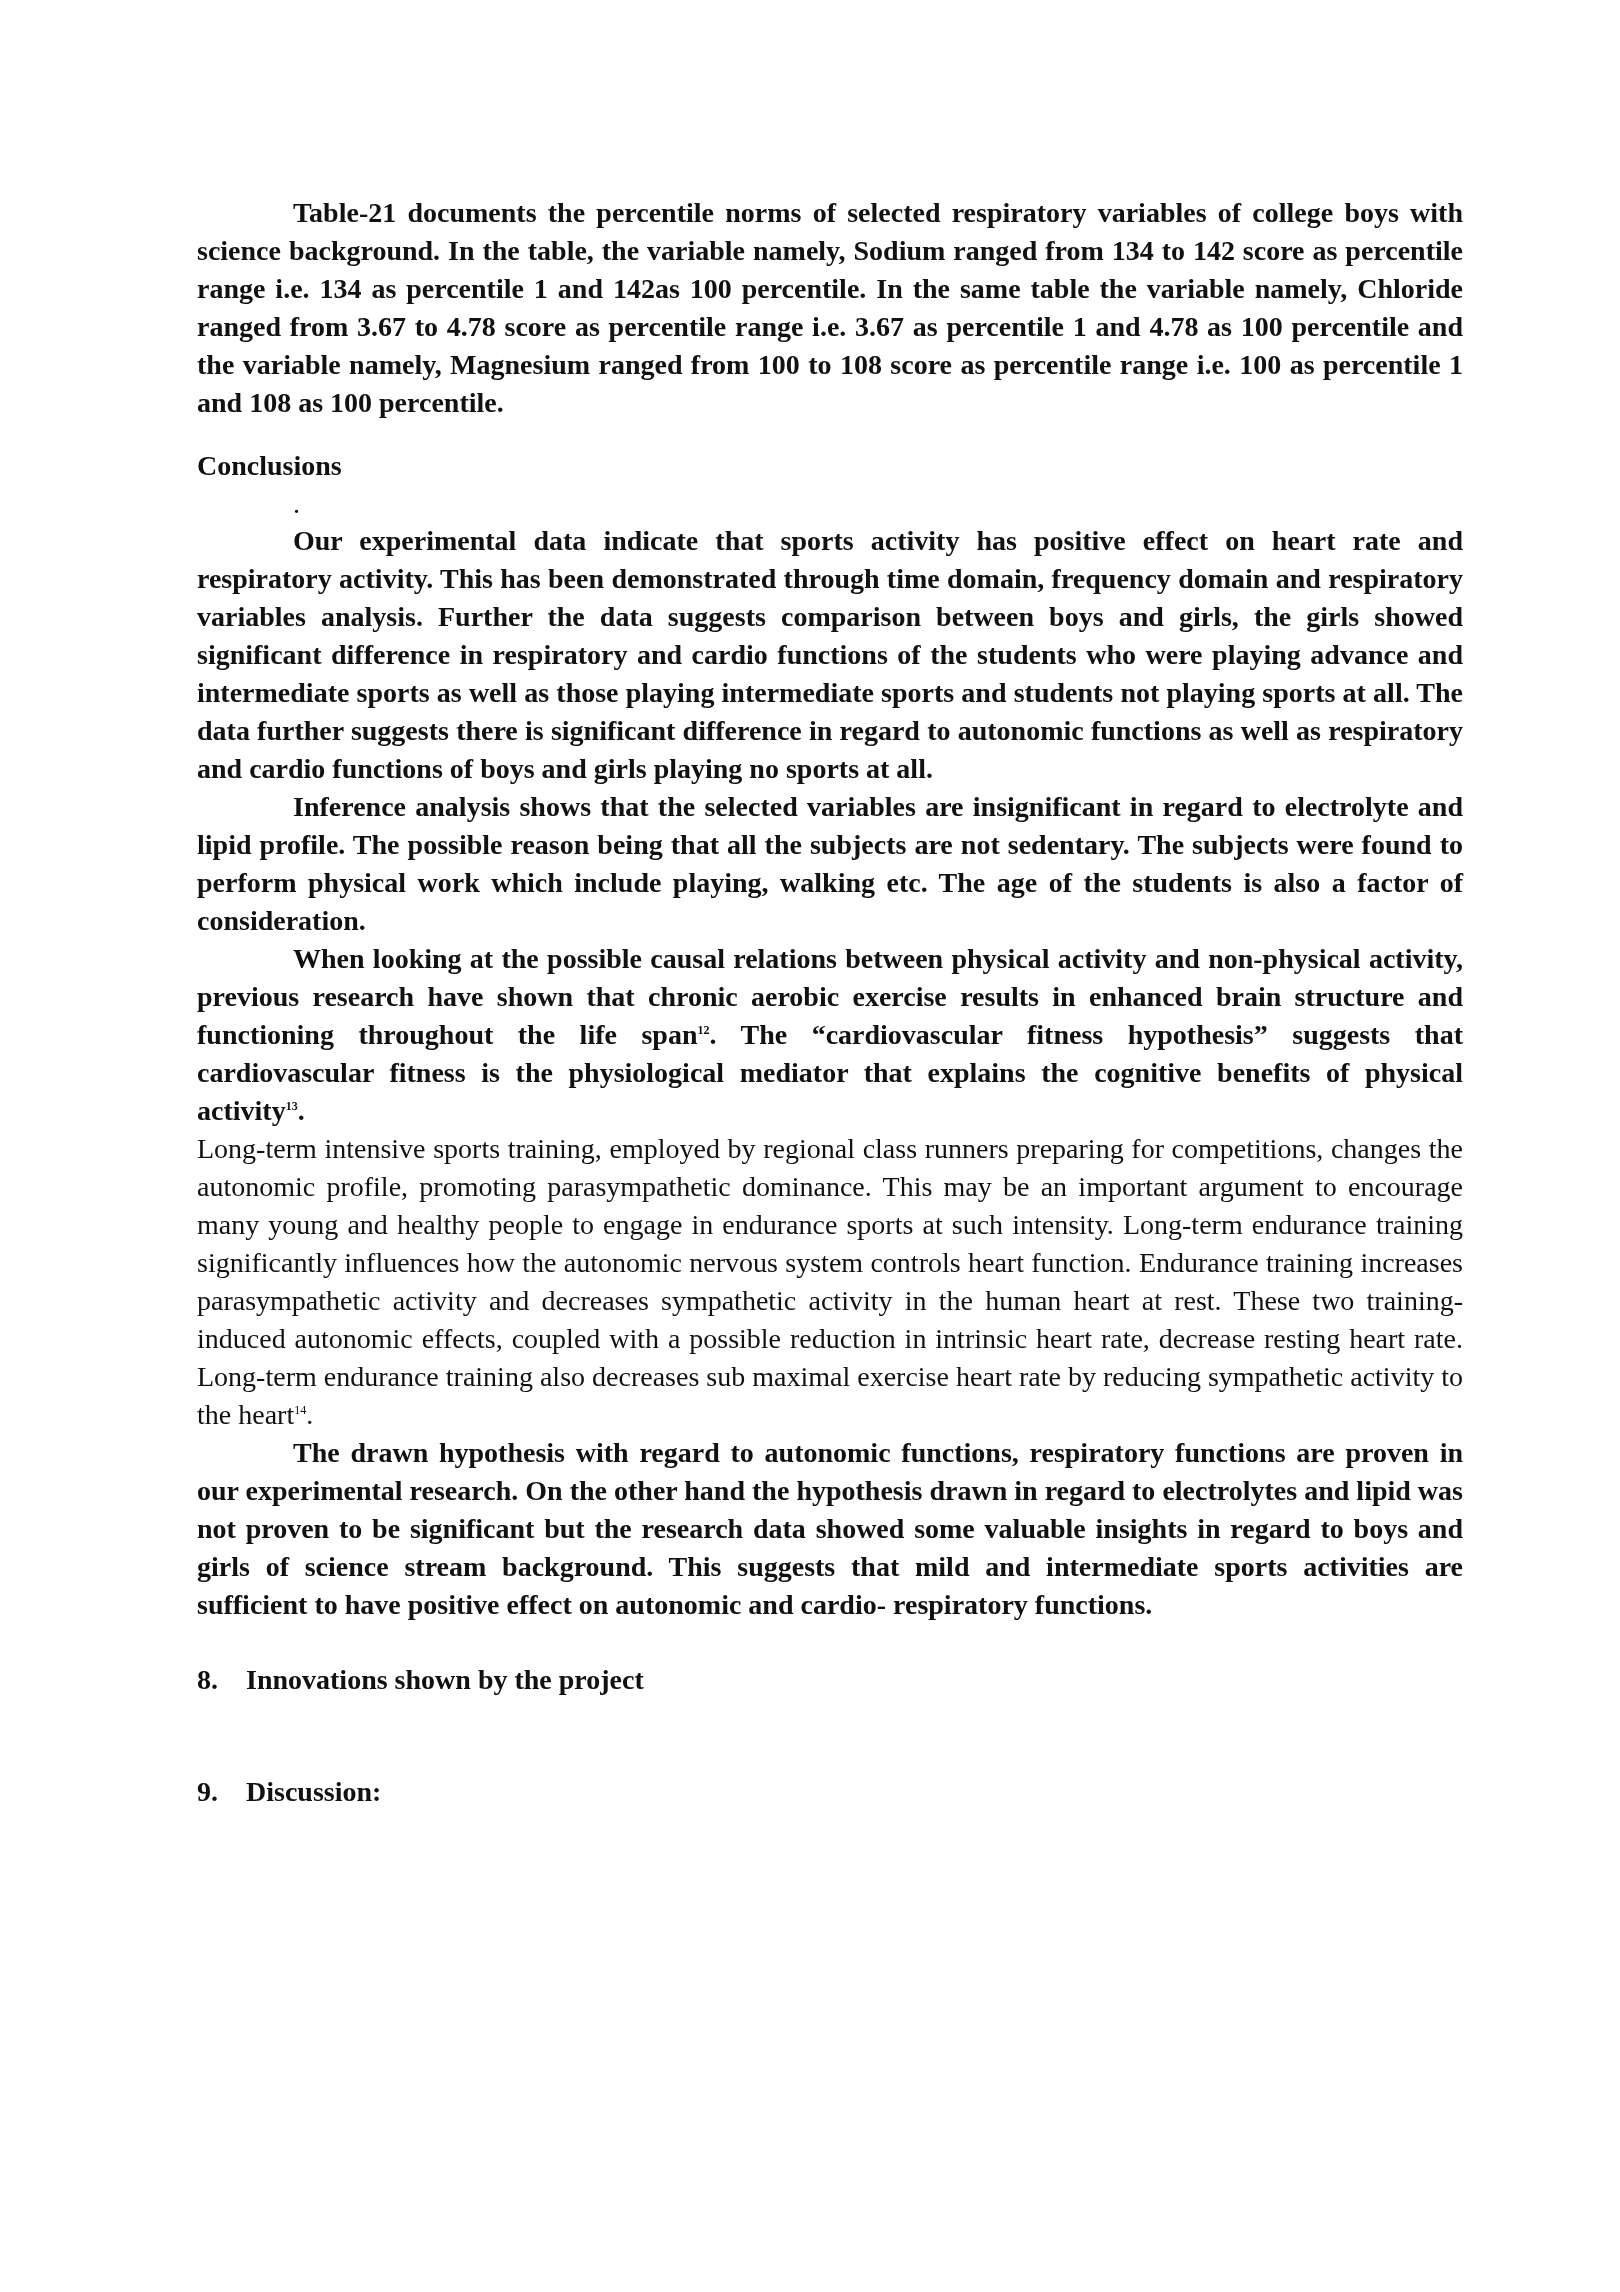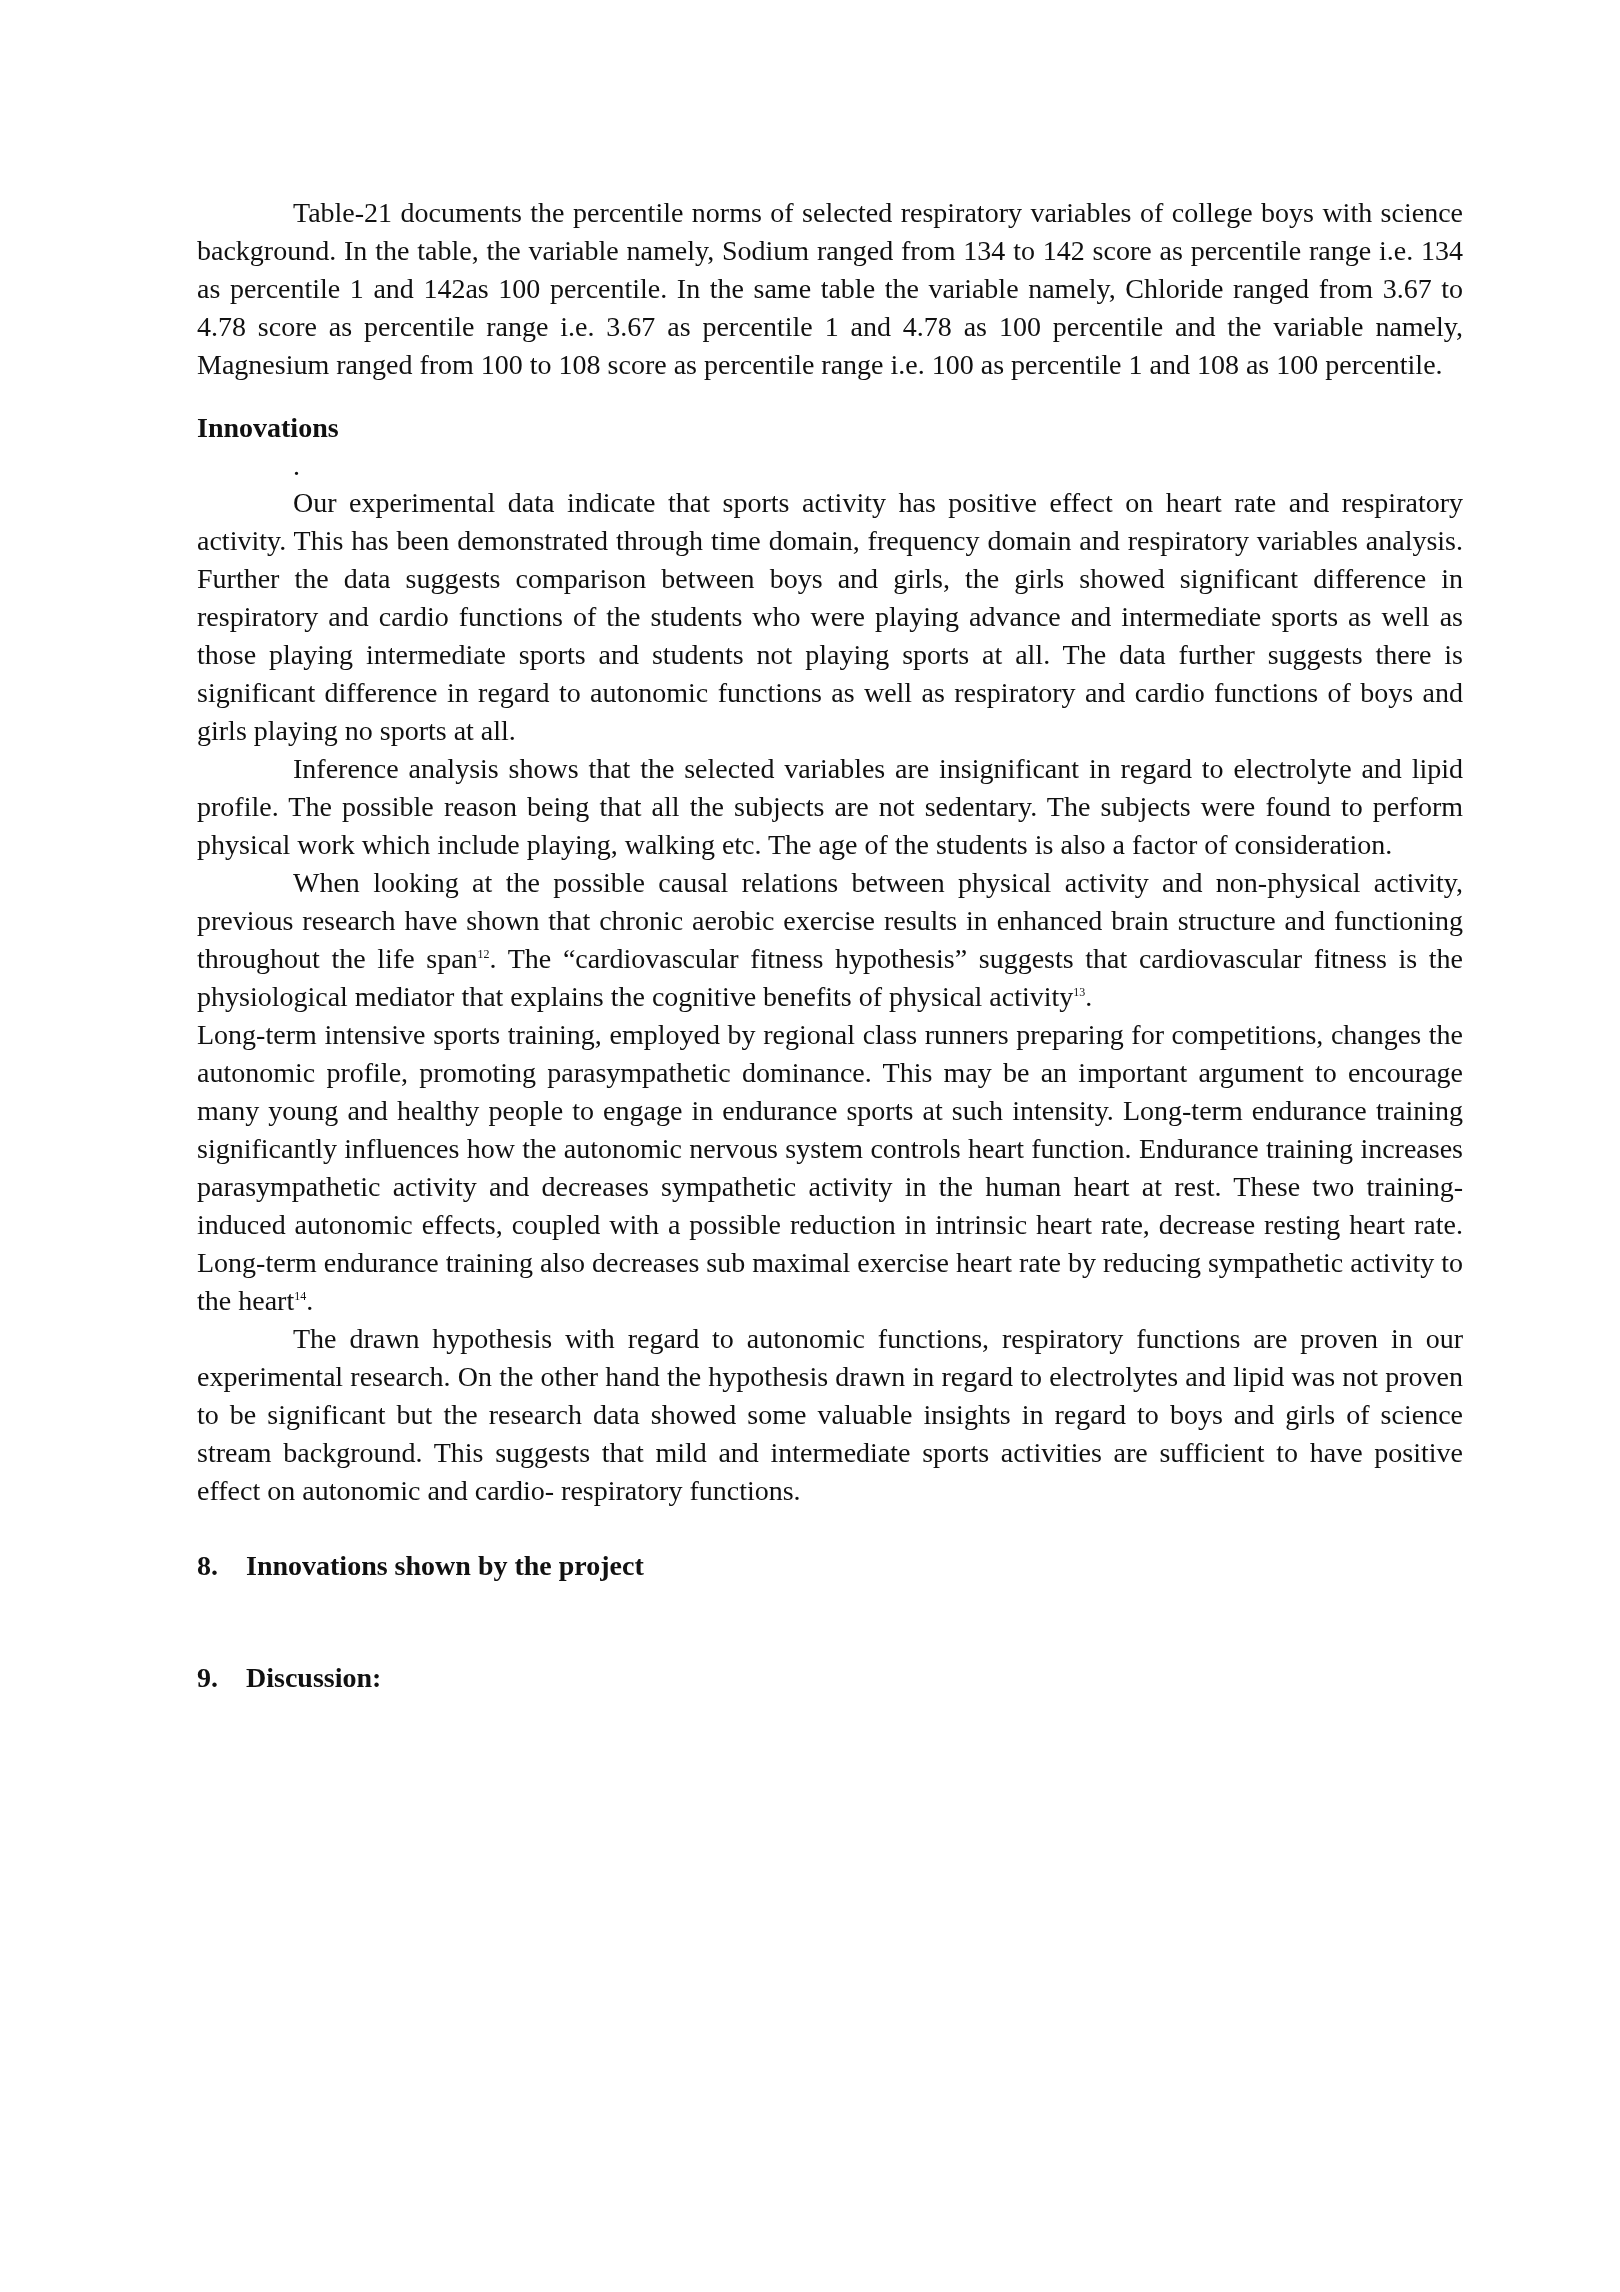--- a/index.html
+++ b/index.html
@@ -6,37 +6,37 @@
   body {
     width: 1620px; height: 2293px; position: relative; overflow: hidden;
     font-family: "Liberation Serif", "DejaVu Serif", serif;
     color: #111111;
   }
   .page {
     position: absolute; left: 197px; top: 194px; width: 1266px;
     font-size: 28px; line-height: 38px;
   }
   p { margin: 0; text-align: justify; }
-  .indent { text-indent: 96px; }
+  .indent { text-indent: 96px; font-weight: bold; }
   .heading { font-weight: bold; margin: 0; }
   .dot { margin: 0; padding-left: 96px; line-height: 37px; height: 37px; }
   sup { font-size: 12px; line-height: 0; vertical-align: super; }
   .numhead { font-weight: bold; display: flex; }
   .numhead .num { width: 49px; }
   .subblock { padding-left: 49px; }
 </style>
 </head>
 <body>
 
 <div class="page">
 
   <p class="indent">Table-21 documents the percentile norms of selected respiratory variables of college boys with science background. In the table, the variable namely, Sodium ranged from 134 to 142 score as percentile range i.e. 134 as percentile 1 and 142as 100 percentile. In the same table the variable namely, Chloride ranged from 3.67 to 4.78 score as percentile range i.e. 3.67 as percentile 1 and 4.78 as 100 percentile and the variable namely, Magnesium ranged from 100 to 108 score as percentile range i.e. 100 as percentile 1 and 108 as 100 percentile.</p>
 
   <div style="height:24.5px"></div>
-  <p class="heading">Innovations</p>
+  <p class="heading">Conclusions</p>
   <div class="dot">.</div>
 
   <p class="indent">Our experimental data indicate that sports activity has positive effect on heart rate and respiratory activity. This has been demonstrated through time domain, frequency domain and respiratory variables analysis. Further the data suggests comparison between boys and girls, the girls showed significant difference in respiratory and cardio functions of the students who were playing advance and intermediate sports as well as those playing intermediate sports and students not playing sports at all. The data further suggests there is significant difference in regard to autonomic functions as well as respiratory and cardio functions of boys and girls playing no sports at all.</p>
   <p class="indent">Inference analysis shows that the selected variables are insignificant in regard to electrolyte and lipid profile. The possible reason being that all the subjects are not sedentary. The subjects were found to perform physical work which include playing, walking etc. The age of the students is also a factor of consideration.</p>
   <p class="indent"><span>When looking at the possible causal relations between physical activity and non-physical activity, previous research have shown that chronic aerobic exercise results in enhanced brain structure and functioning throughout the life span</span><sup>12</sup><span>. The “cardiovascular fitness hypothesis” suggests that cardiovascular fitness is the physiological mediator that explains the cognitive benefits of physical activity</span><sup>13</sup><span>.</span></p>
   <p><span>Long-term intensive sports training, employed by regional class runners preparing for competitions, changes the autonomic profile, promoting parasympathetic dominance. This may be an important argument to encourage many young and healthy people to engage in endurance sports at such intensity. Long-term endurance training significantly influences how the autonomic nervous system controls heart function. Endurance training increases parasympathetic activity and decreases sympathetic activity in the human heart at rest. These two training-induced autonomic effects, coupled with a possible reduction in intrinsic heart rate, decrease resting heart rate. Long-term endurance training also decreases sub maximal exercise heart rate by reducing sympathetic activity to the heart</span><sup>14</sup><span>.</span></p>
   <p class="indent">The drawn hypothesis with regard to autonomic functions, respiratory functions are proven in our experimental research. On the other hand the hypothesis drawn in regard to electrolytes and lipid was not proven to be significant but the research data showed some valuable insights in regard to boys and girls of science stream background. This suggests that mild and intermediate sports activities are sufficient to have positive effect on autonomic and cardio- respiratory functions.</p>
 
   <div style="height:37px"></div>
   <div class="numhead">

